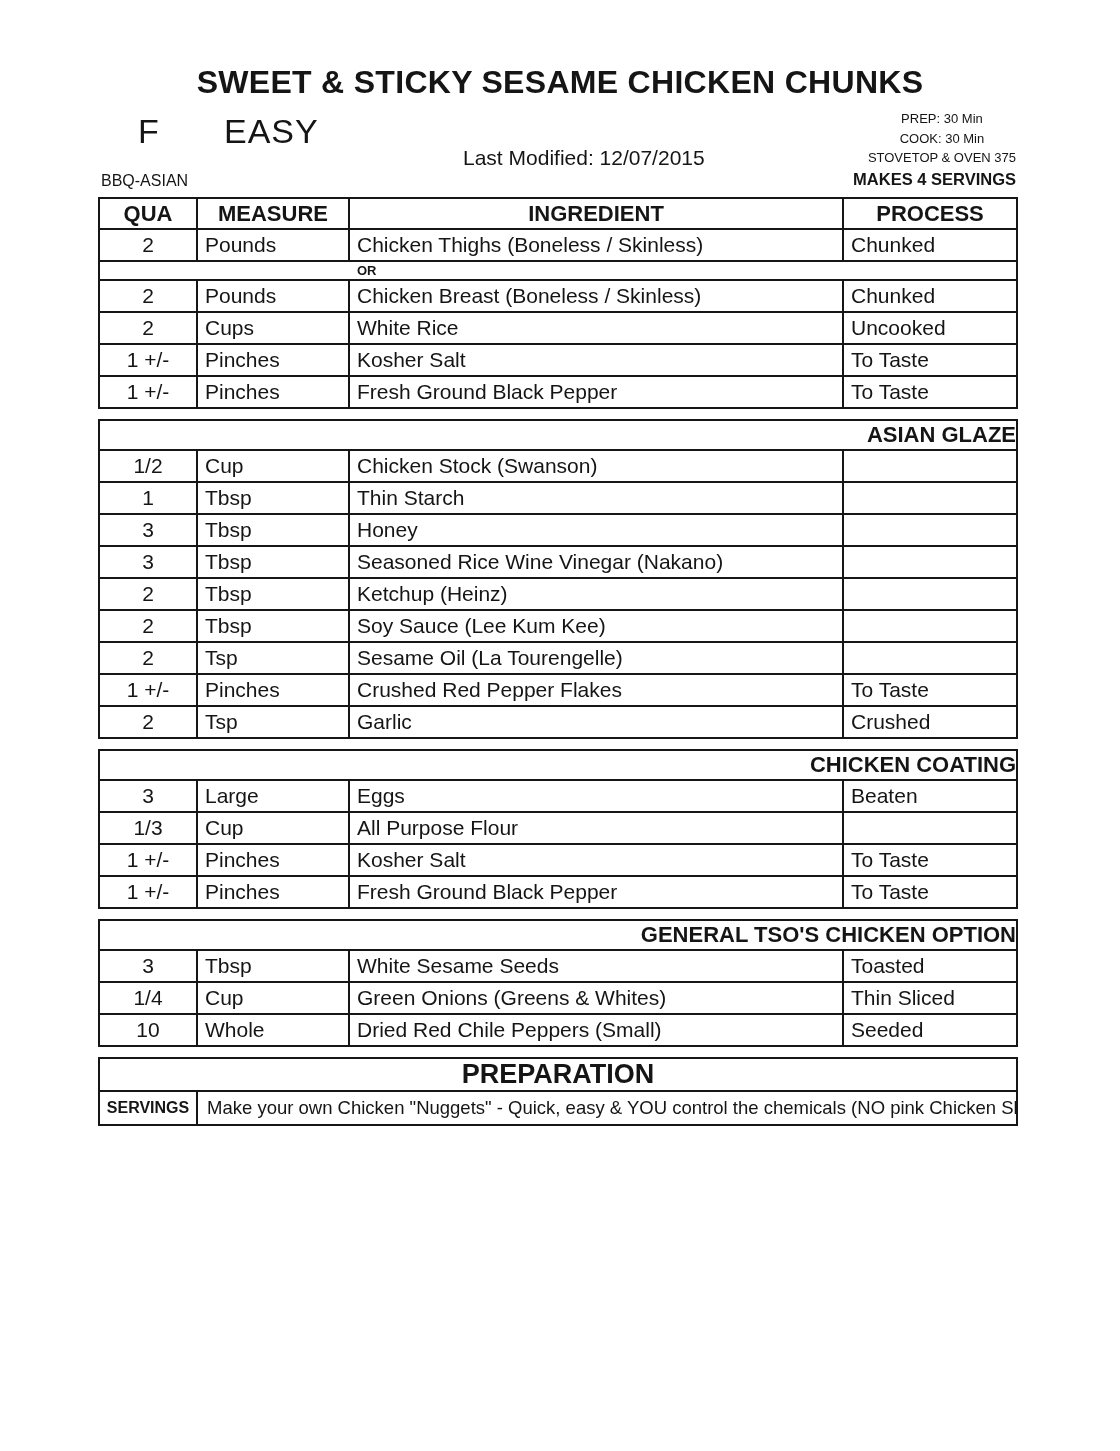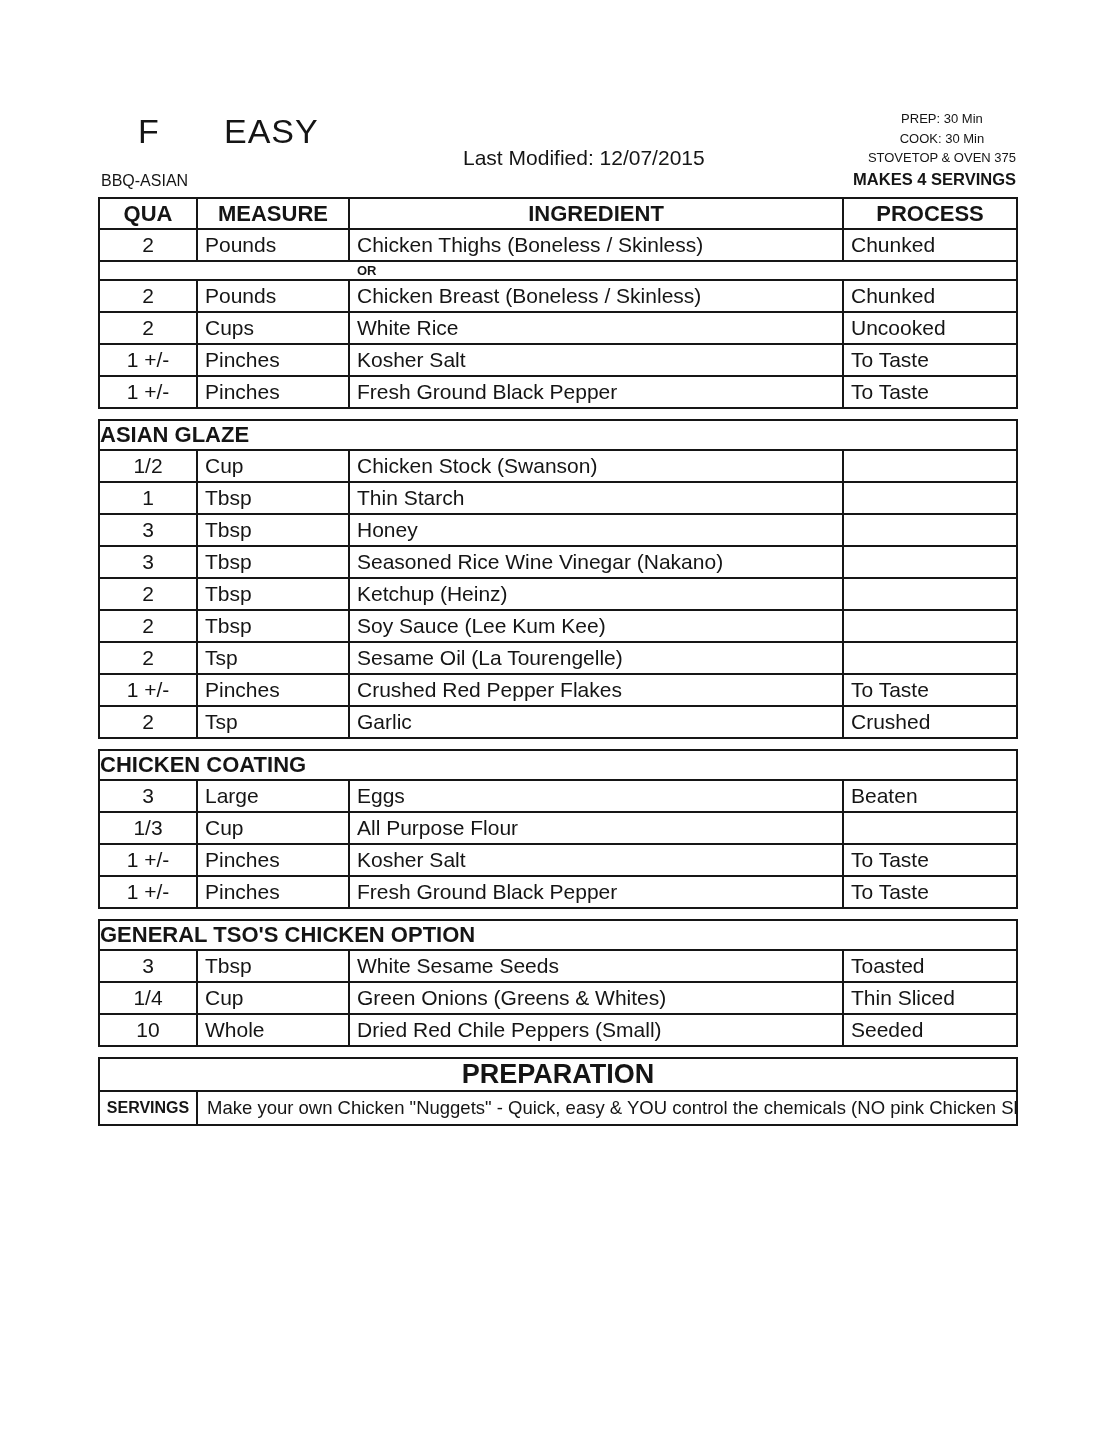--- a/index.html
+++ b/index.html
@@ -45,21 +45,21 @@
     overflow: hidden;
     white-space: nowrap;
     vertical-align: middle;
   }
   th.colhead {
     height: 29px; font-size: 22px; font-weight: bold; text-align: center; padding: 0;
   }
   td.cell { height: 30px; font-size: 21px; padding: 0 4px 0 7px; text-align: left; }
   td.qua { text-align: center; padding: 0; }
   td.section-title {
-    height: 28px; font-size: 22px; font-weight: bold; text-align: left; padding: 0;
+    height: 28px; font-size: 22px; font-weight: bold; text-align: right; padding: 0;
   }
   td.or-cell {
     height: 17px; font-size: 13px; font-weight: bold;
     padding: 0 0 0 257px; line-height: 17px; border-radius: 7px;
   }
   td.prep-title {
     height: 31px; font-size: 27px; font-weight: bold; text-align: center; padding: 0;
   }
   td.factoid-label {
     font-size: 16px; font-weight: bold; text-align: center; padding: 0;
@@ -68,20 +68,21 @@
     font-size: 18.5px; line-height: 26px; padding: 3px 9px 3px 9px;
     white-space: normal; text-align: left;
   }
 </style>
 </head>
 <body>
 
 <div class="page">
 
   <div class="hdr">
+    <div class="title">SWEET &amp; STICKY SESAME CHICKEN CHUNKS</div>
     <div class="grade">F</div>
     <div class="difficulty">EASY</div>
     <div class="modified">Last Modified: 12/07/2015</div>
     <div class="meta">
       <div>PREP: 30 Min</div>
       <div>COOK: 30 Min</div>
       <div>STOVETOP &amp; OVEN 375</div>
     </div>
     <div class="category">BBQ-ASIAN</div>
     <div class="servings">MAKES 4 SERVINGS</div>

